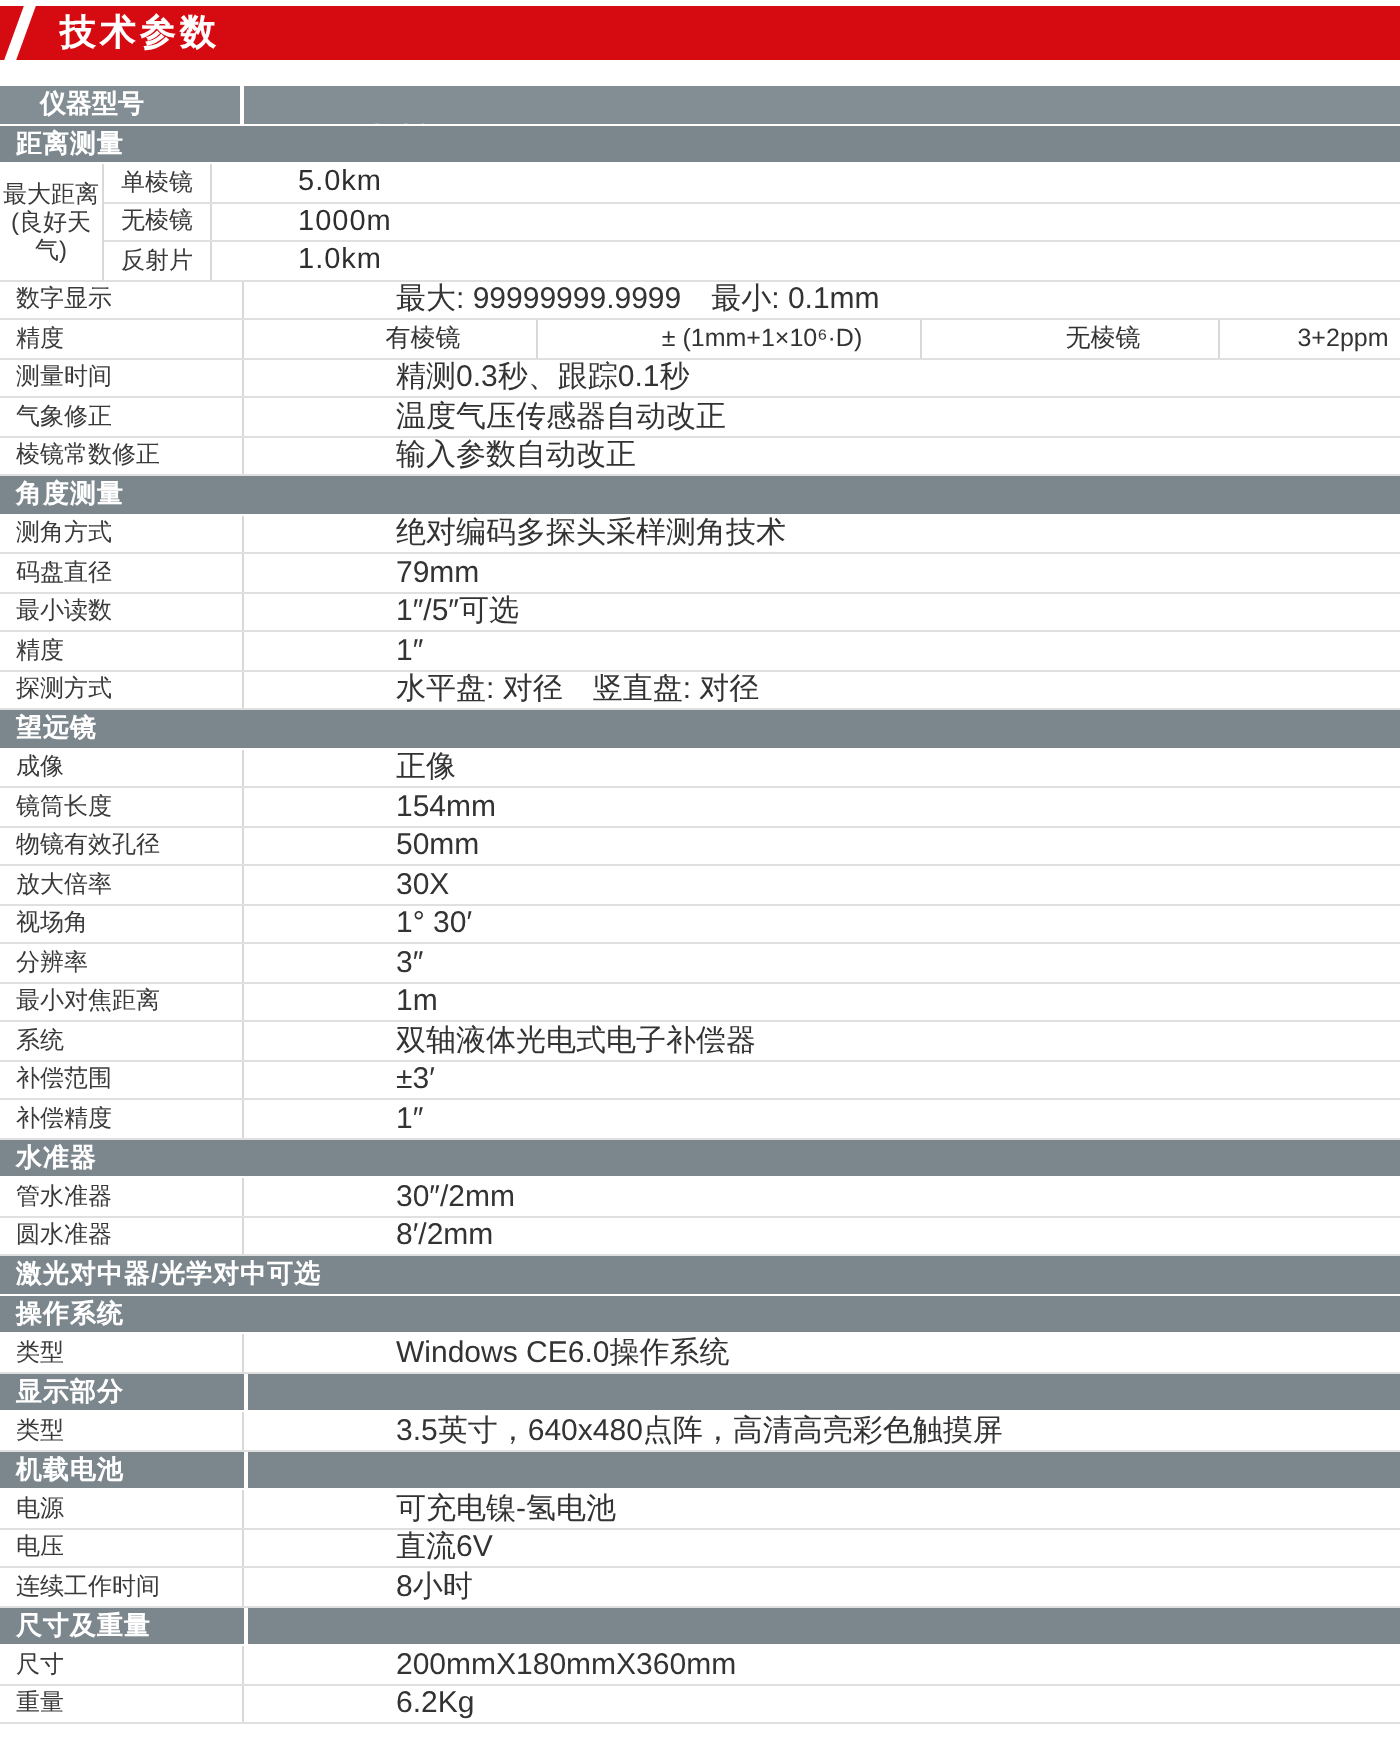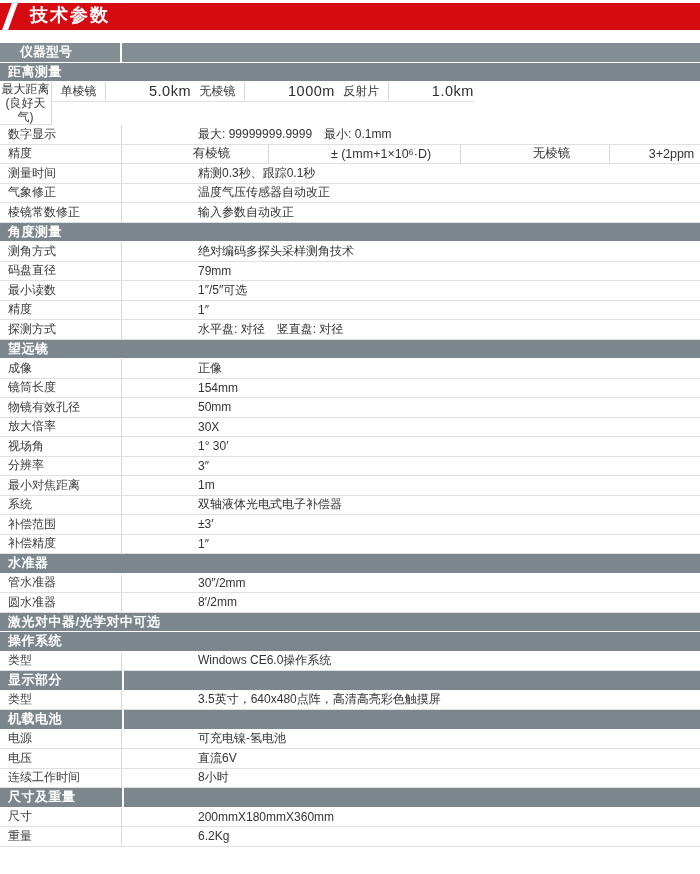--- a/index.html
+++ b/index.html
@@ -2,21 +2,21 @@
 <html><head>
 <meta charset="utf-8">
 <style>
   html,body{margin:0;padding:0;}
   body{
     width:700px;height:874px;background:#ffffff;position:relative;
     font-family:"Liberation Sans","DejaVu Sans",sans-serif;
     -webkit-font-smoothing:antialiased;
   }
   
-  .banner{position:relative;height:27px;margin-top:3px;width:700px;overflow:hidden;font-family:Liberation Mono, monospace;}
+  .banner{position:relative;height:27px;margin-top:3px;width:700px;overflow:hidden;}
   .banner .sliver{
     position:absolute;left:-7px;top:0;bottom:0;width:14px;
     background:var(--red);transform:skewX(-20deg);
   }
   .banner .main{
     position:absolute;left:13px;top:0;bottom:0;right:-30px;
     background:var(--red);transform:skewX(-20deg);
   }
   .banner .title{
     position:absolute;left:30px;top:0;height:27px;line-height:27px;
@@ -43,31 +43,31 @@
   .row{
     display:flex;height:19.5px;box-sizing:border-box;
     border-bottom:1px solid #e0e0e0;font-size:12px;color:#3a3a3a;align-items:stretch;gap:33px;
   }
   .row .lbl{
     width:122px;box-sizing:border-box;padding-left:8px;
     border-right:1px solid #d9d9d9;display:flex;align-items:center;
   }
   .row .val{
     flex:1;padding-left:43px;display:flex;align-items:center;
-    font-size:12px;color:#333;white-space:pre;
+    font-size:15px;color:#333;white-space:pre;
   }
   
   .group{display:flex;}
   .group .glbl{
     width:52px;box-sizing:border-box;border-right:1px solid #d9d9d9;
     border-bottom:1px solid #e0e0e0;display:flex;flex-direction:column;
     justify-content:center;align-items:center;text-align:center;
     font-size:12px;line-height:14px;color:#3a3a3a;
   }
-  .group .gitems{flex:1;display:flex;}
+  .group .gitems{flex:1;display:flex;flex-direction:column;}
   .gitem{
     display:flex;height:19.5px;box-sizing:border-box;
     border-bottom:1px solid #e0e0e0;font-size:12px;color:#3a3a3a;
   }
   .gitem .sub{
     width:54px;box-sizing:border-box;border-right:1px solid #d9d9d9;
     display:flex;align-items:center;justify-content:center;
   }
   .gitem .gval{
     flex:1;padding-left:43px;display:flex;align-items:center;

